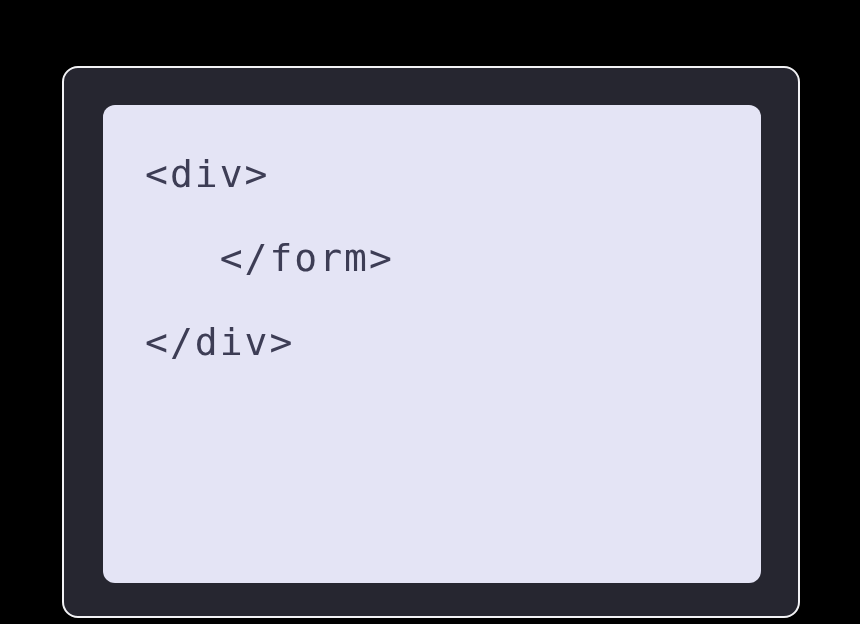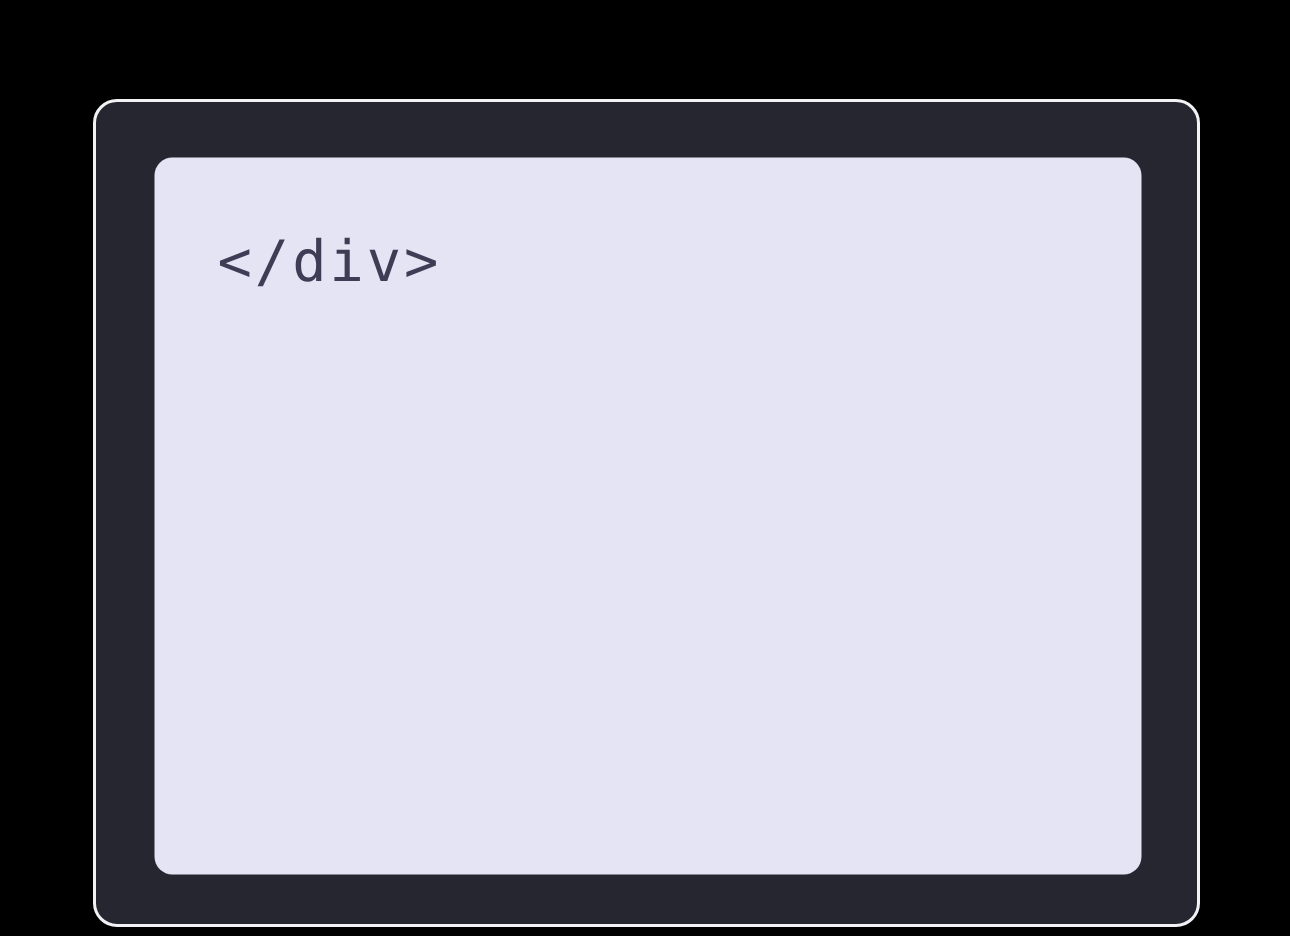--- a/index.html
+++ b/index.html
@@ -52,16 +52,18 @@
     white-space: pre;
     letter-spacing: 2px;
   }
 </style>
 </head>
 <body>
 
 <div class="canvas">
   <div class="code-card">
     <div class="code-panel">
+      <div class="code-line">&lt;div&gt;</div>
+      <div class="code-line">   &lt;/form&gt;</div>
       <div class="code-line">&lt;/div&gt;</div>
     </div>
   </div>
 </div>
 
 </body></html>

